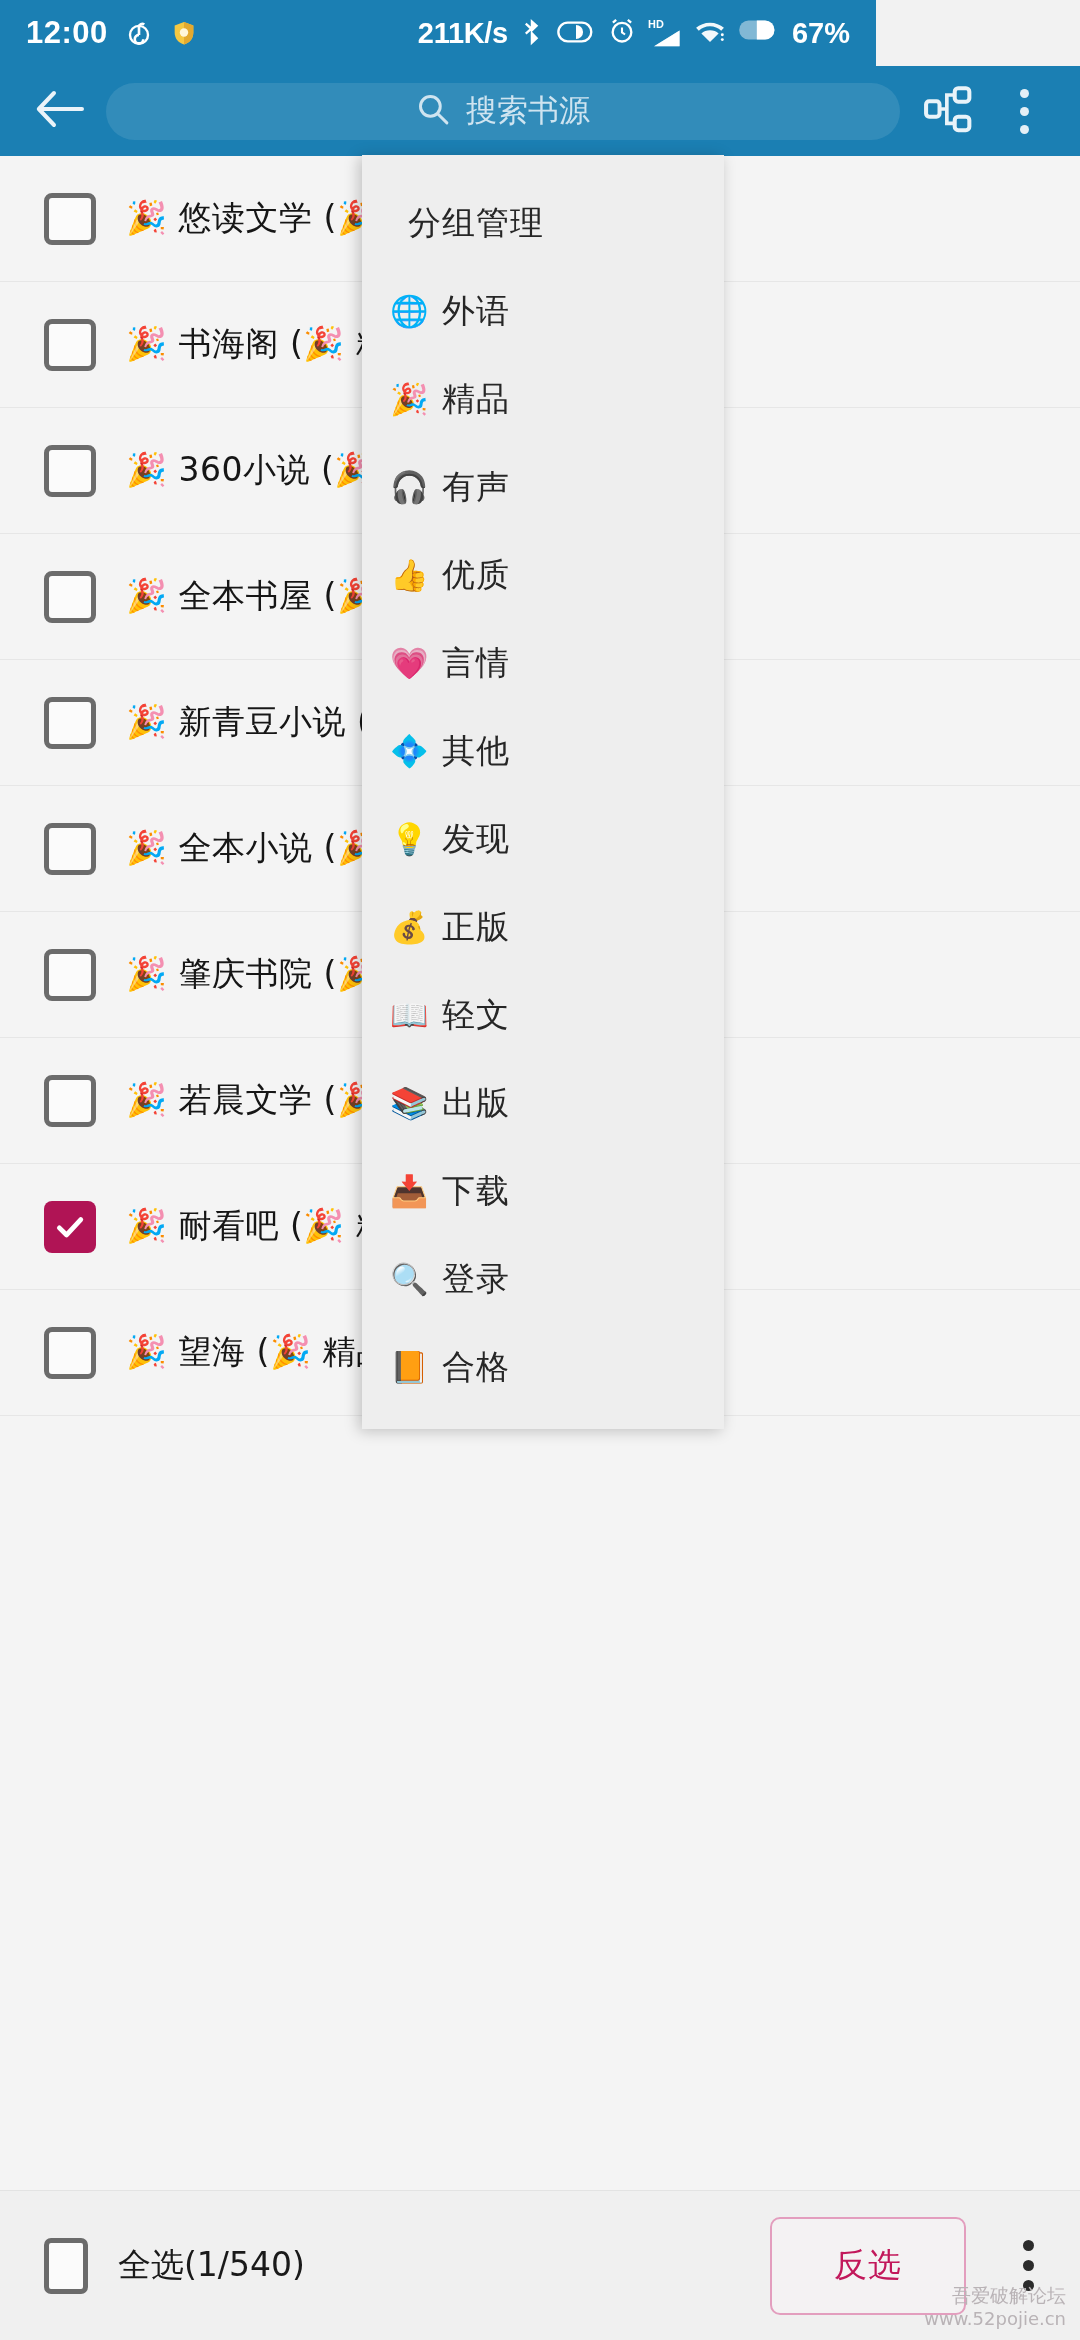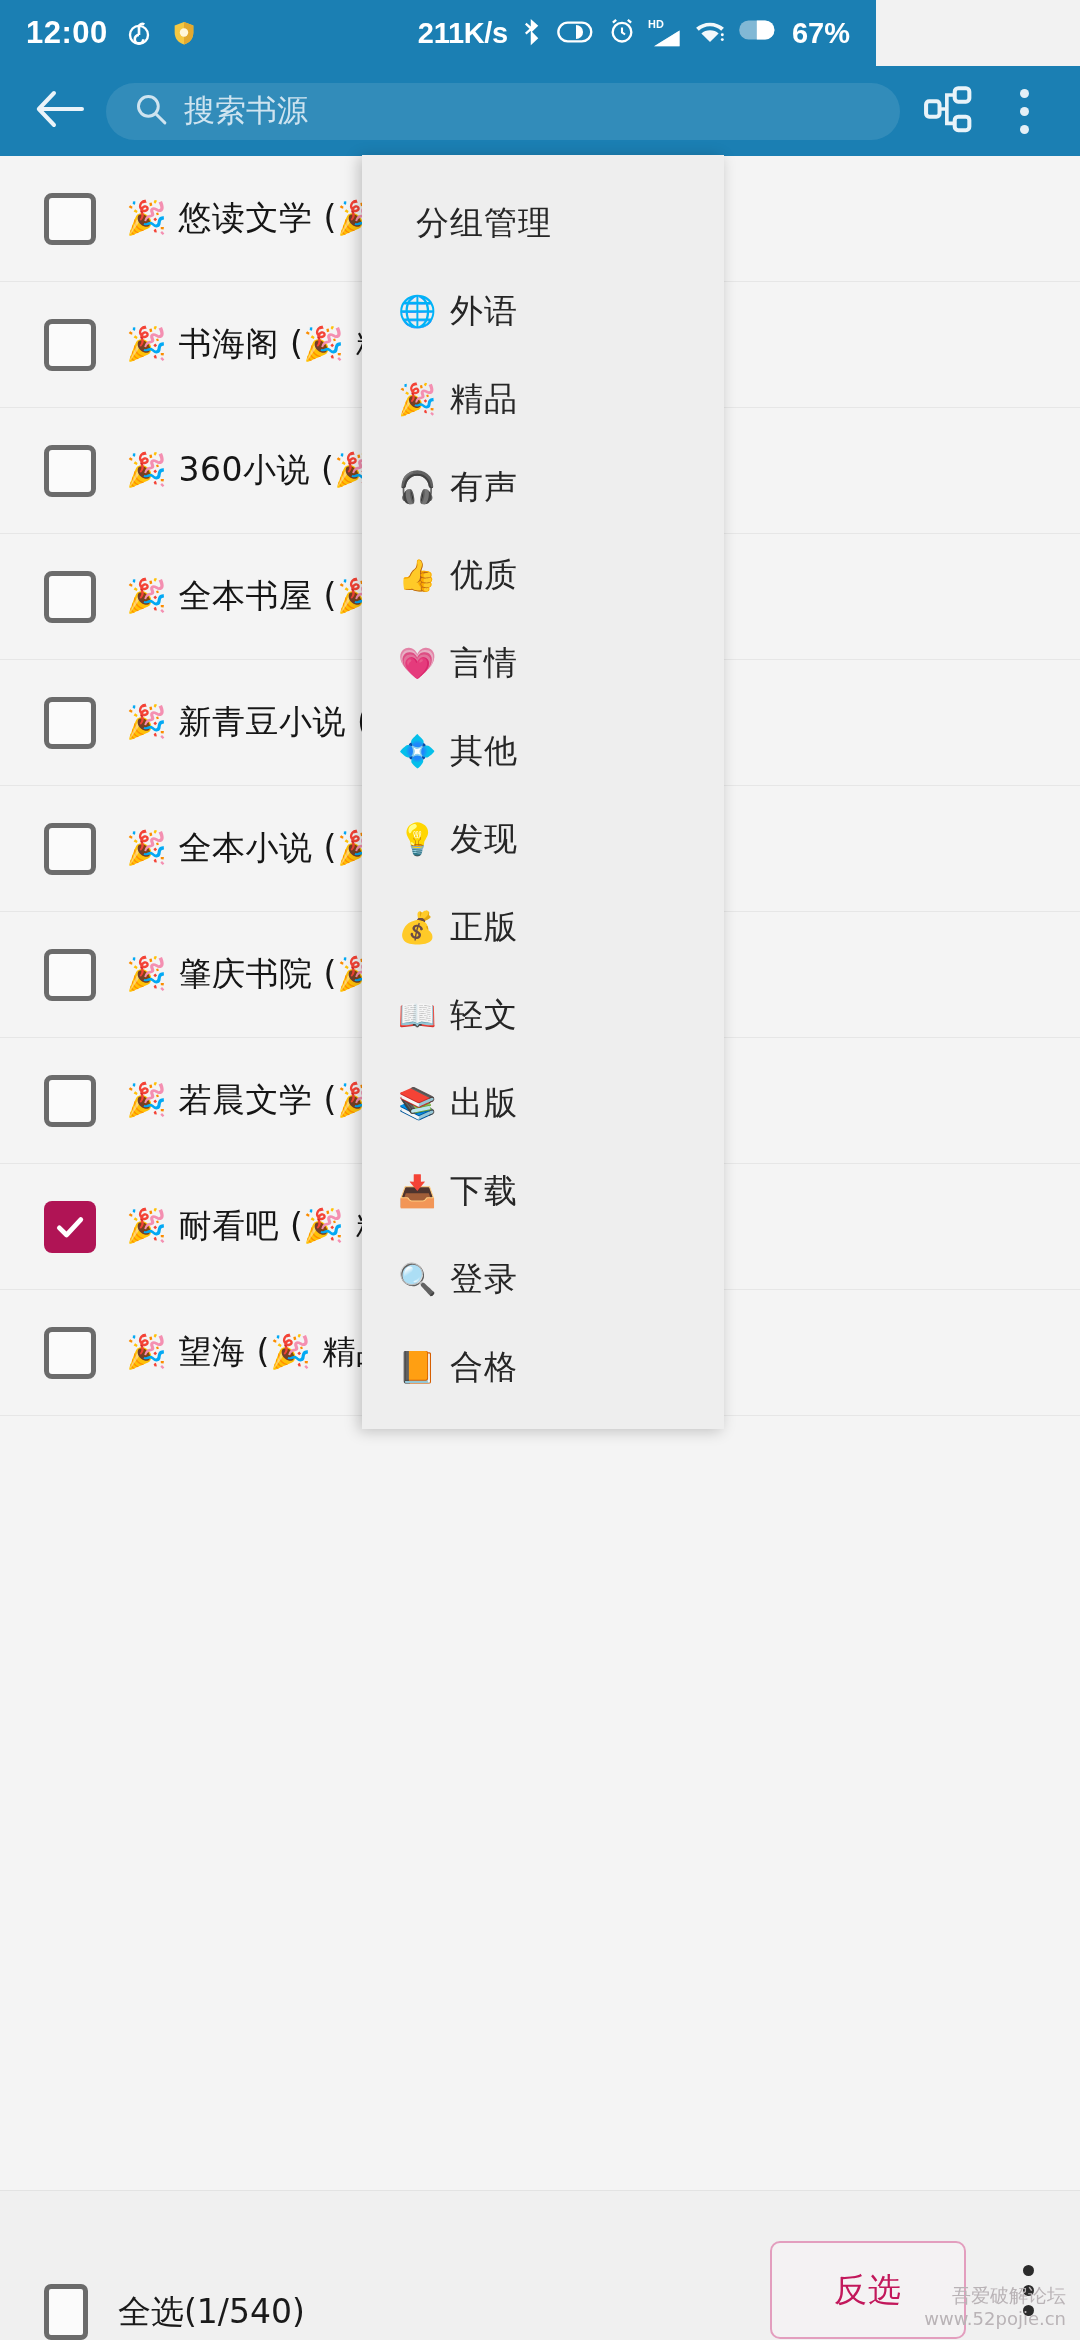--- a/index.html
+++ b/index.html
@@ -26,21 +26,21 @@
 
   
   .appbar {
     position:absolute; top:66px; left:0; width:1080px; height:90px;
     background:#1B7FB3; display:flex; align-items:center; padding:0 18px;
   }
   .back-btn { width:84px; height:84px; display:flex; align-items:center; justify-content:center; flex:0 0 auto; }
   .search-box {
     flex:1 1 auto; height:57px; margin:0 10px 0 4px;
     background:rgba(255,255,255,0.10); border-radius:33px;
-    display:flex; align-items:center; padding:0 28px; gap:16px;
+    display:flex; align-items:center; padding:0 28px; gap:16px;justify-content:center;
   }
   .search-placeholder { color:#cfe4f0; font-size:31px; font-weight:400; }
   .appbar-btn { width:76px; height:76px; display:flex; align-items:center; justify-content:center; flex:0 0 auto; }
   .dots-v { display:flex; flex-direction:column; gap:9px; align-items:center; }
   .dots-v i { width:9px; height:9px; border-radius:50%; background:#e4eff6; display:block; }
 
   
   .list {
     position:absolute; top:156px; left:0; width:1080px; bottom:150px;
     background:#f4f4f4; overflow:hidden;
@@ -62,37 +62,37 @@
     font-family:"DejaVu Sans","Liberation Sans",sans-serif;
   }
 
   
   .menu {
     position:absolute; top:155px; left:362px; width:362px;
     background:#eeeeee; box-shadow:-3px 2px 14px rgba(0,0,0,0.22);
     padding:24px 0 18px 0; z-index:40;
   }
   .menu-item {
-    height:88px; display:flex; align-items:center; padding:0 26px 0 36px; position:relative;
+    height:88px; display:flex; align-items:center; padding:0 26px 0 28px; position:relative;
   }
   .menu-label {
     font-size:33px; color:#262626; letter-spacing:1px;
     font-family:"DejaVu Sans","Liberation Sans",sans-serif;
   }
   .menu-emoji {
     font-size:31px; width:46px; flex:0 0 auto; text-align:left;
     font-family:"DejaVu Sans",sans-serif; margin-right:6px;
   }
   .menu-item.plain .menu-label { margin-left:18px; }
   .submenu-arrow { margin-left:auto; }
 
   
   .bottombar {
     position:absolute; bottom:0; left:0; width:1080px; height:150px;
-    background:#f0f0f0; display:flex; align-items:flex-end;
+    background:#f0f0f0; display:flex; align-items:center;
     padding:0 14px 0 44px; border-top:1px solid #e3e3e3; z-index:50;gap:43px;
   }
   .selectall { display:flex; align-items:center; gap:30px; }
   .cb-sm {
     width:44px; height:56px; border-radius:7px; border:5px solid #6b6b6b;
     background:#fbfbfb; flex:0 0 auto;
   }
   .selectall-label {
     font-size:33px; color:#1a1a1a;
     font-family:"DejaVu Sans","Liberation Sans",sans-serif;

